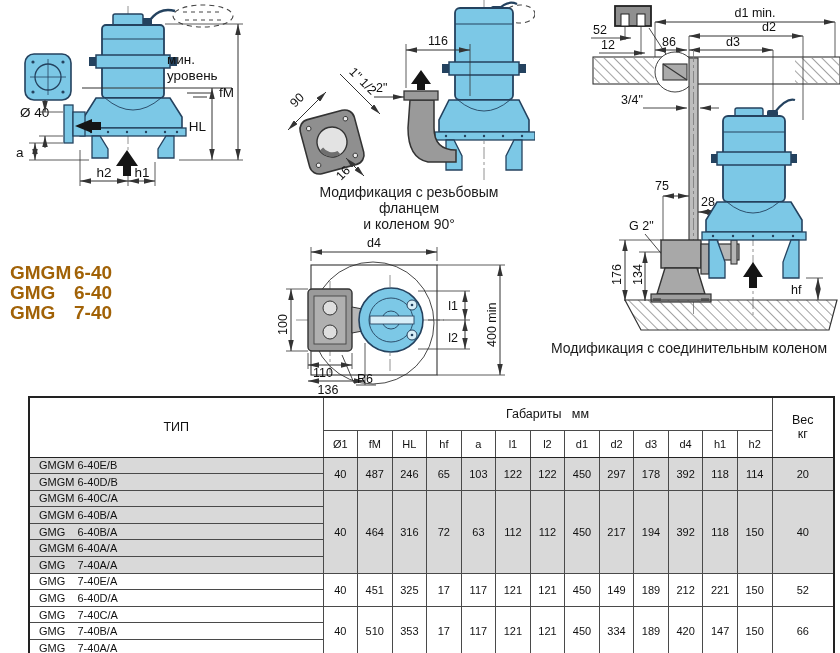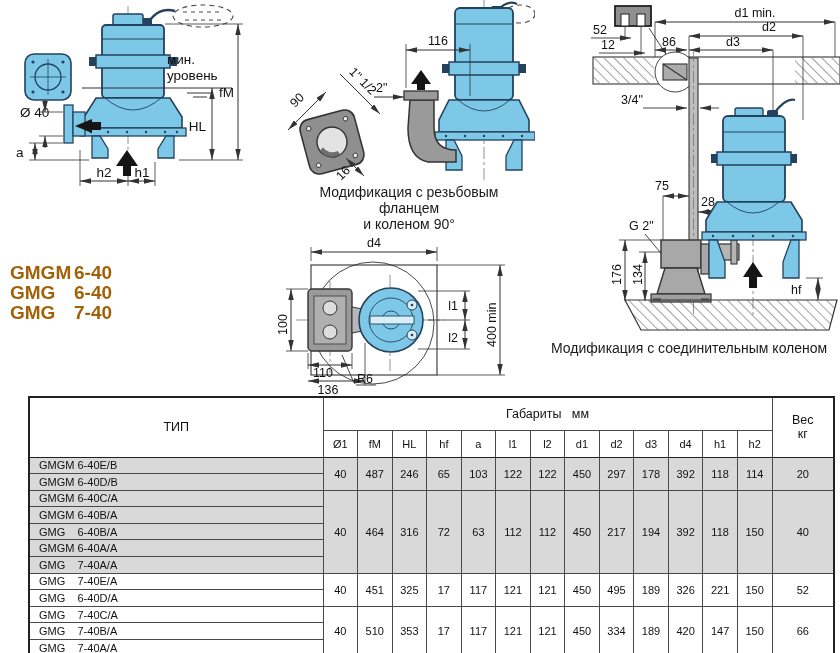--- a/index.html
+++ b/index.html
@@ -476,23 +476,23 @@
         <tr class="group-start">
           <td class="type">GMG    7-40E/A</td>
           <td rowspan="2">40</td>
           <td rowspan="2">451</td>
           <td rowspan="2">325</td>
           <td rowspan="2">17</td>
           <td rowspan="2">117</td>
           <td rowspan="2">121</td>
           <td rowspan="2">121</td>
           <td rowspan="2">450</td>
-          <td rowspan="2">495</td>
+          <td rowspan="2">149</td>
           <td rowspan="2">189</td>
-          <td rowspan="2">326</td>
+          <td rowspan="2">212</td>
           <td rowspan="2">221</td>
           <td rowspan="2">150</td>
           <td rowspan="2">52</td>
         </tr>
         <tr>
           <td class="type">GMG    6-40D/A</td>
         </tr>
         <tr class="group-start">
           <td class="type">GMG    7-40C/A</td>
           <td rowspan="3">40</td>

